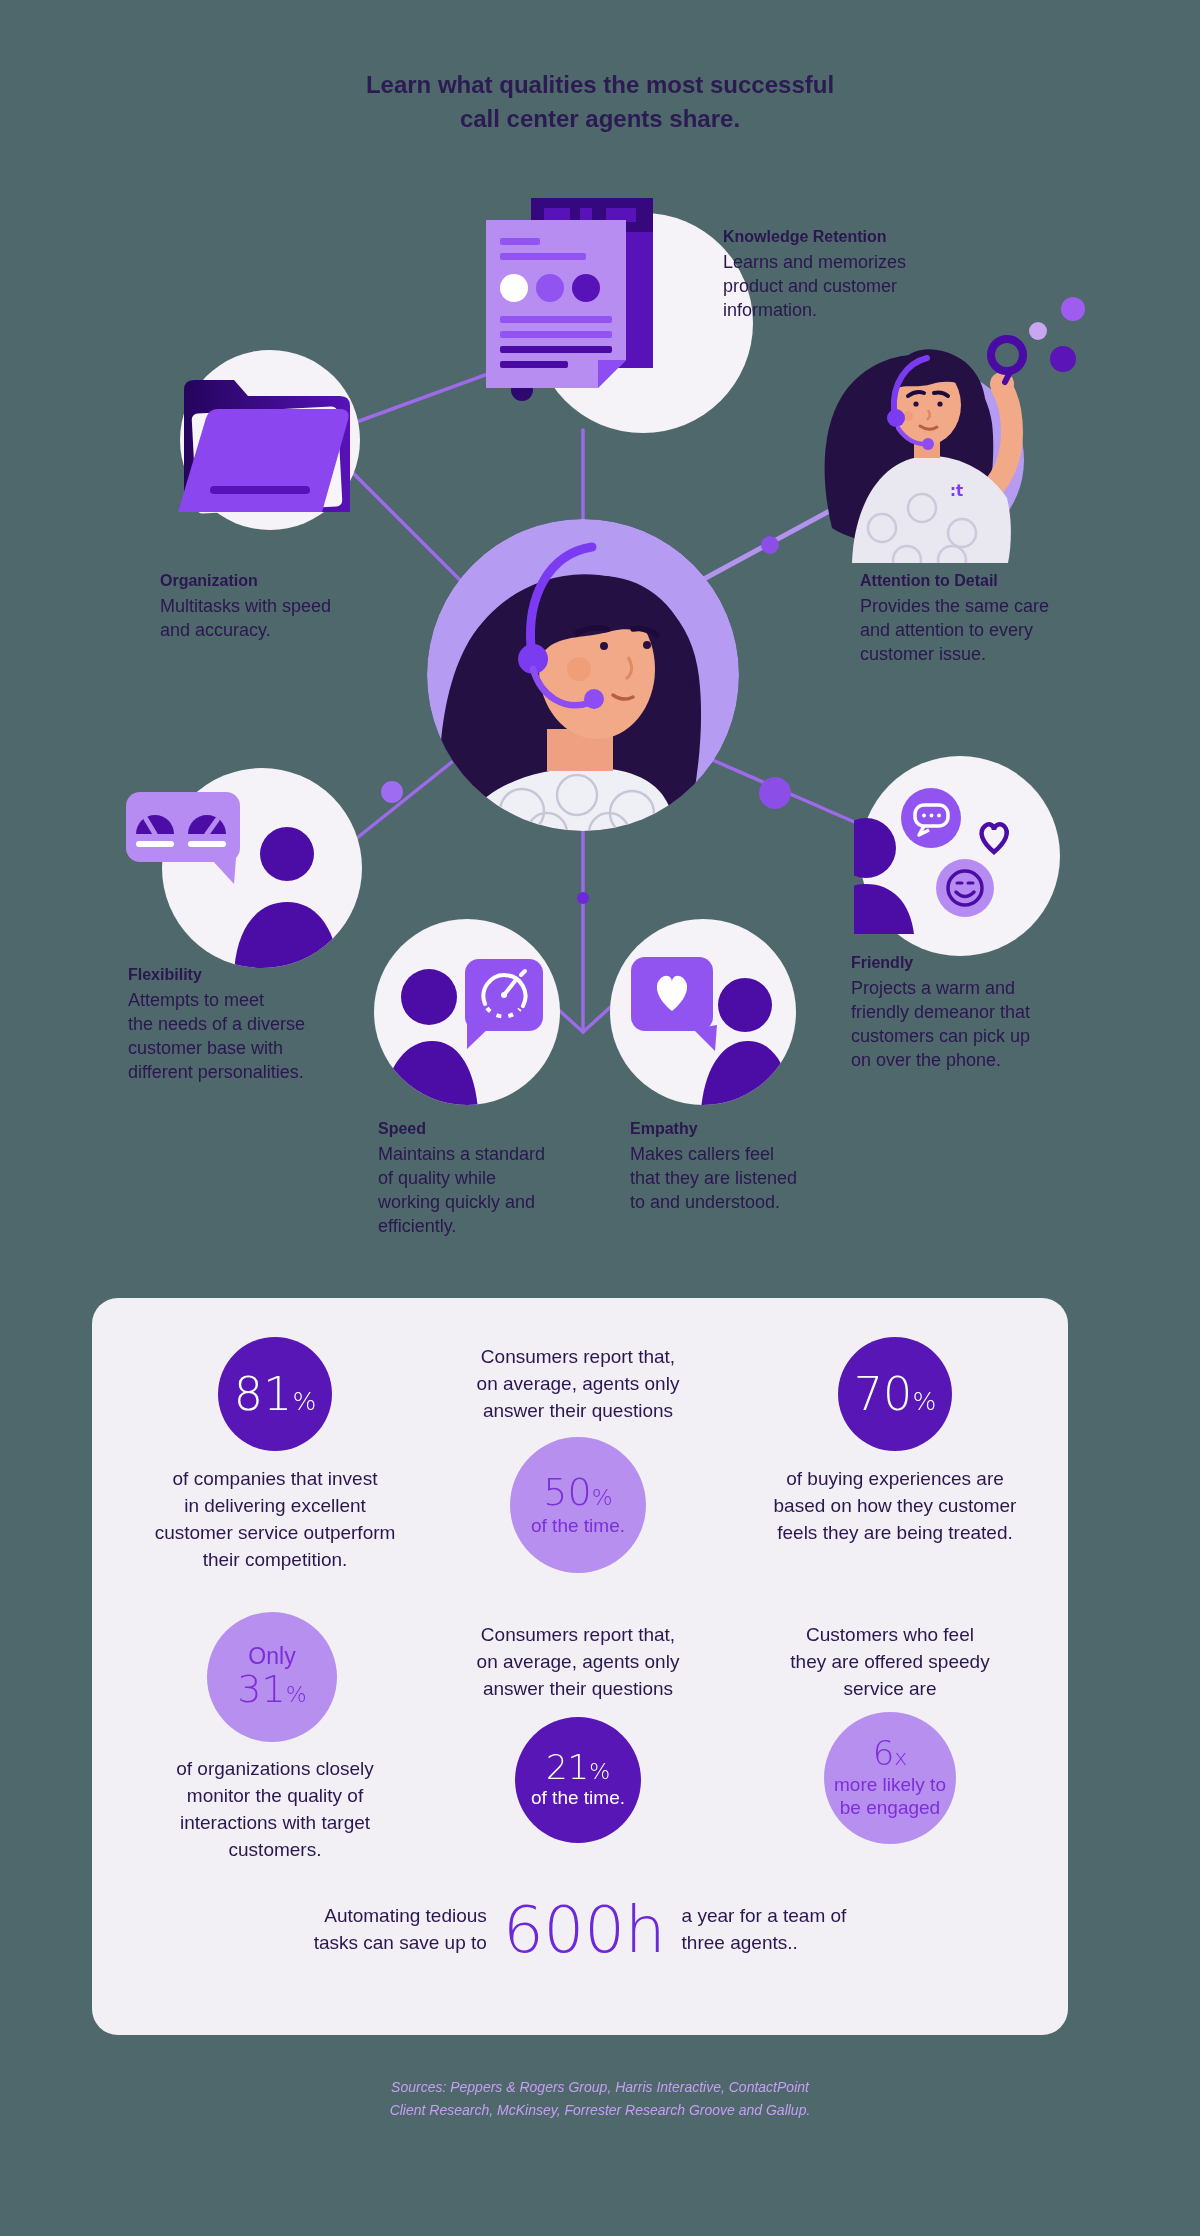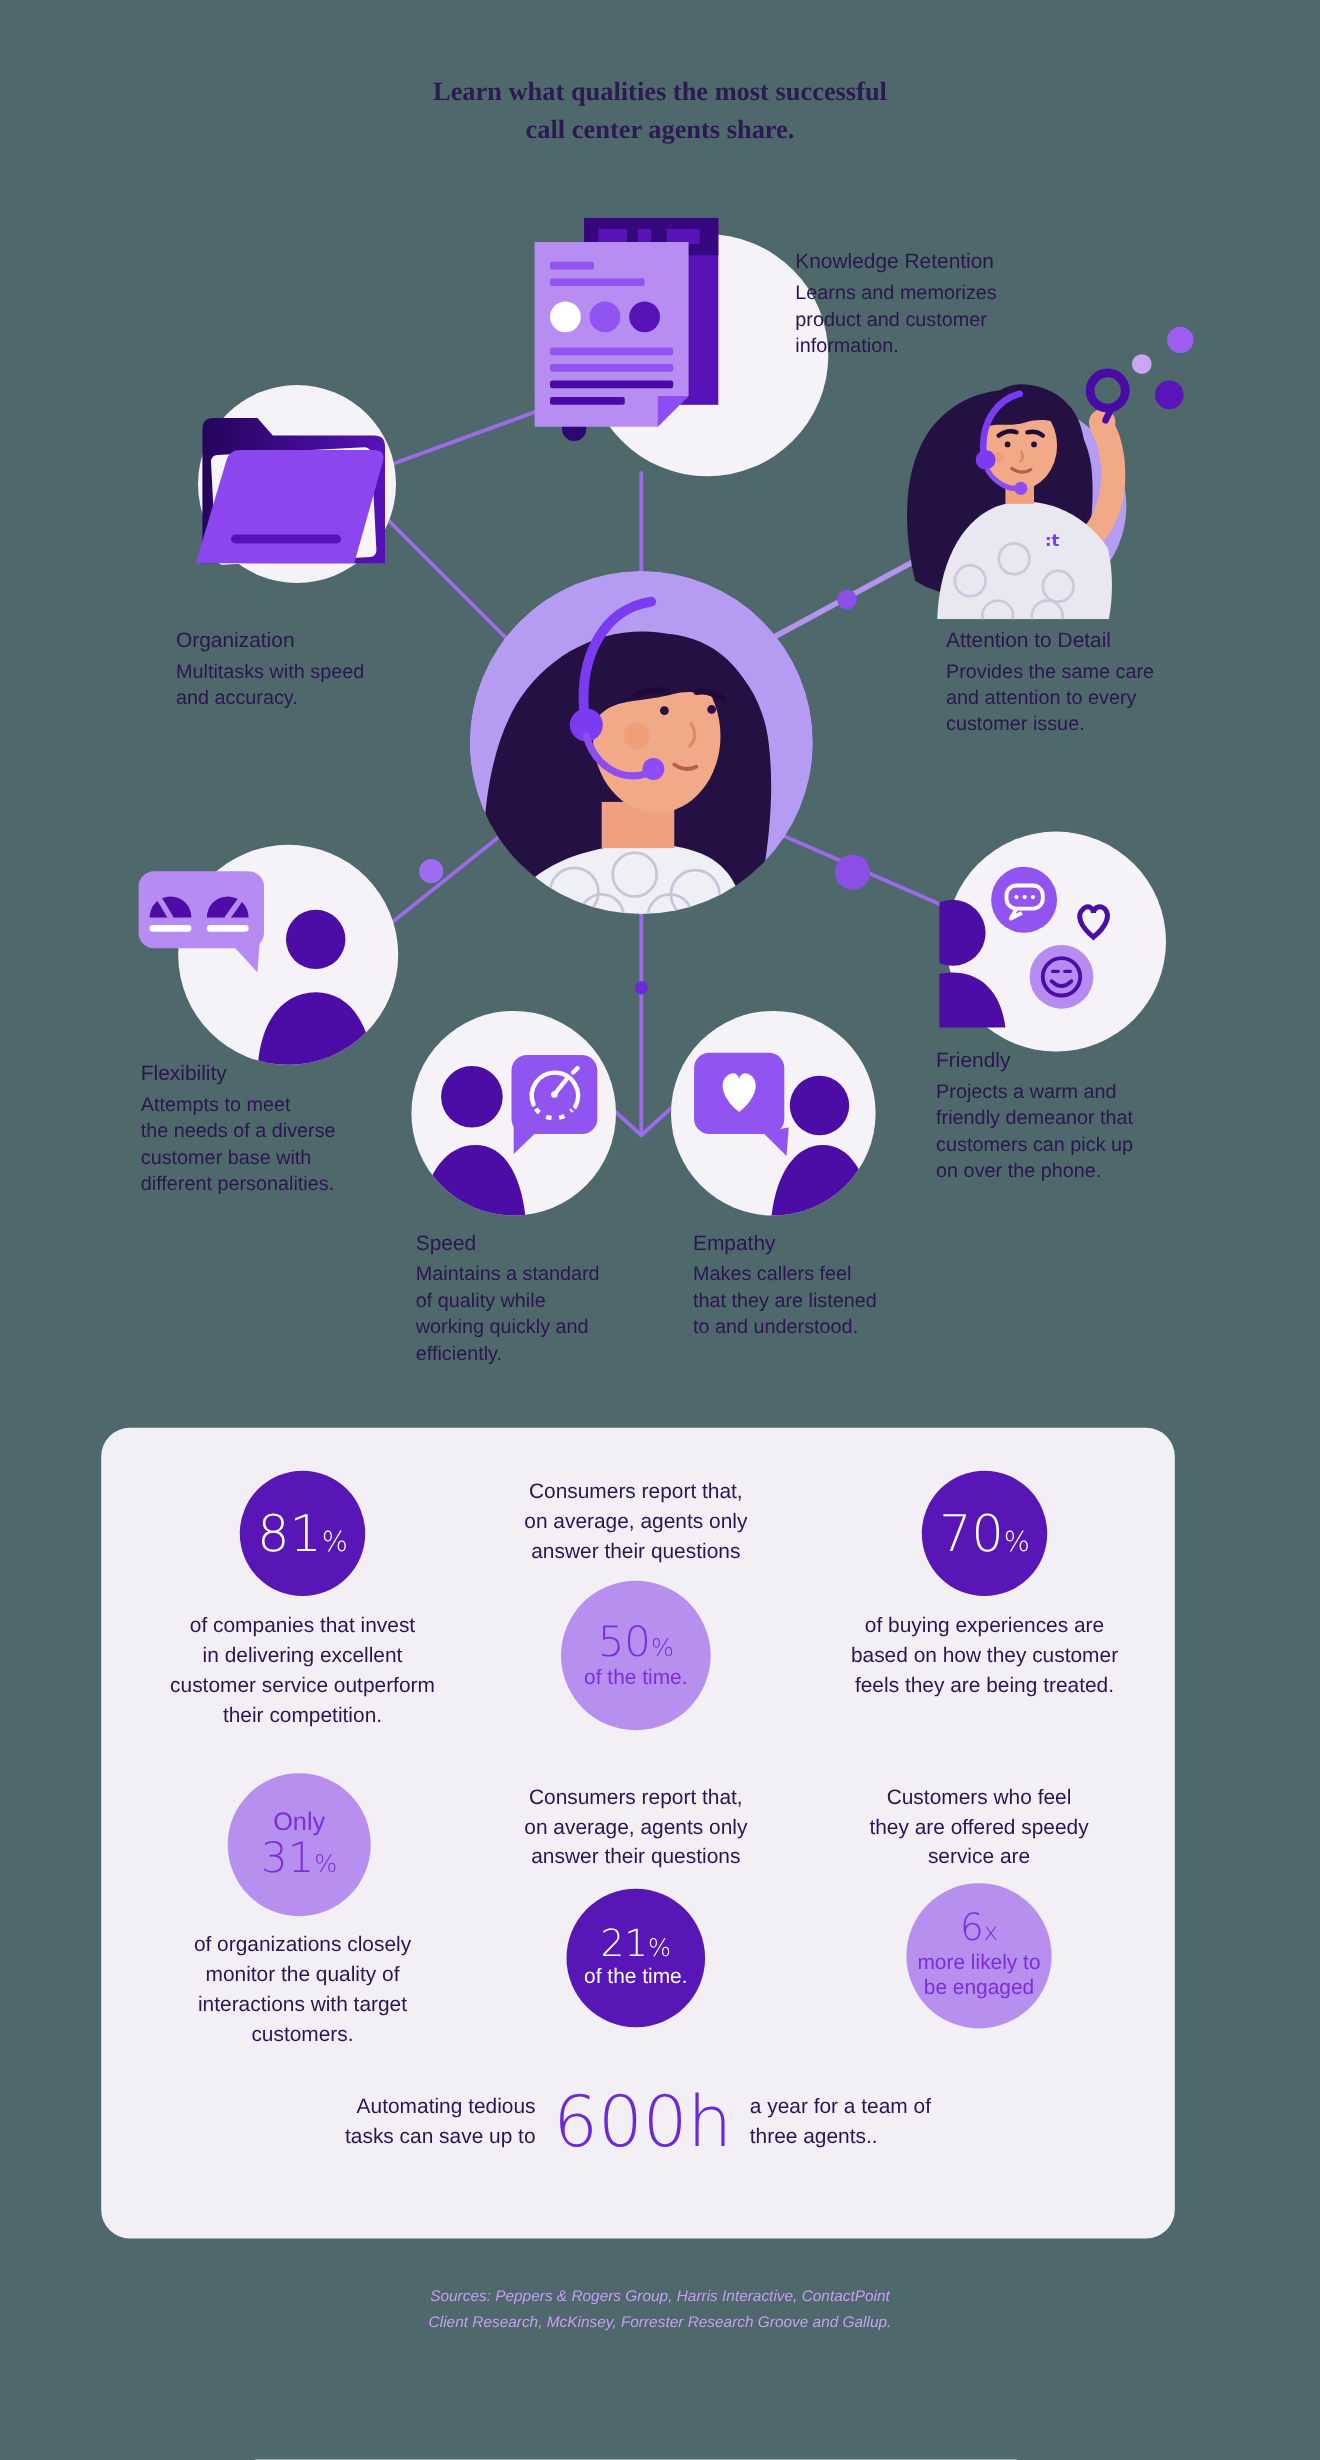--- a/index.html
+++ b/index.html
@@ -1,25 +1,25 @@
 <!DOCTYPE html>
 <html><head>
 <meta charset="utf-8">
 <style>
   html,body{margin:0;padding:0;}
   .canvas{position:relative;width:1200px;height:2236px;background:#4e686c;
           font-family:"Liberation Sans",sans-serif;overflow:hidden;}
   .pre{white-space:pre-line;}
   .title{position:absolute;top:52px;left:0;width:100%;text-align:center;
-         font-size:24px;font-weight:bold;color:#2b1b52;line-height:1.4;font-family:Liberation Serif, serif;}
+         font-size:24px;font-weight:bold;color:#2b1b52;line-height:1.4;}
   .wcircle{position:absolute;border-radius:50%;background:#f5f3f7;}
   .pcircle{position:absolute;border-radius:50%;background:#b59bf2;}
   .ill{position:absolute;}
   .label{position:absolute;color:#2b1650;}
-  .label-h{font-weight:normal;font-size:19px;margin:0 0 4px 0;}
+  .label-h{font-weight:bold;font-size:16px;margin:0 0 4px 0;}
   .label-d{font-size:18px;line-height:1.34;}
   .card{position:absolute;left:92px;top:1298px;width:976px;height:737px;
         background:#f2f0f4;border-radius:26px;}
   .stat-circle{position:absolute;border-radius:50%;display:flex;flex-direction:column;
         align-items:center;justify-content:center;text-align:center;line-height:1.05;}
   .dark-c{background:#5716b5;color:#ffffff;}
   .light-c{background:#b78fee;color:#7c2fd8;}
   .numline{display:flex;align-items:baseline;justify-content:space-between;
            font-family:"DejaVu Sans",sans-serif;font-weight:200;}
   .v1{font-size:46px;} .u1{font-size:25px;}

